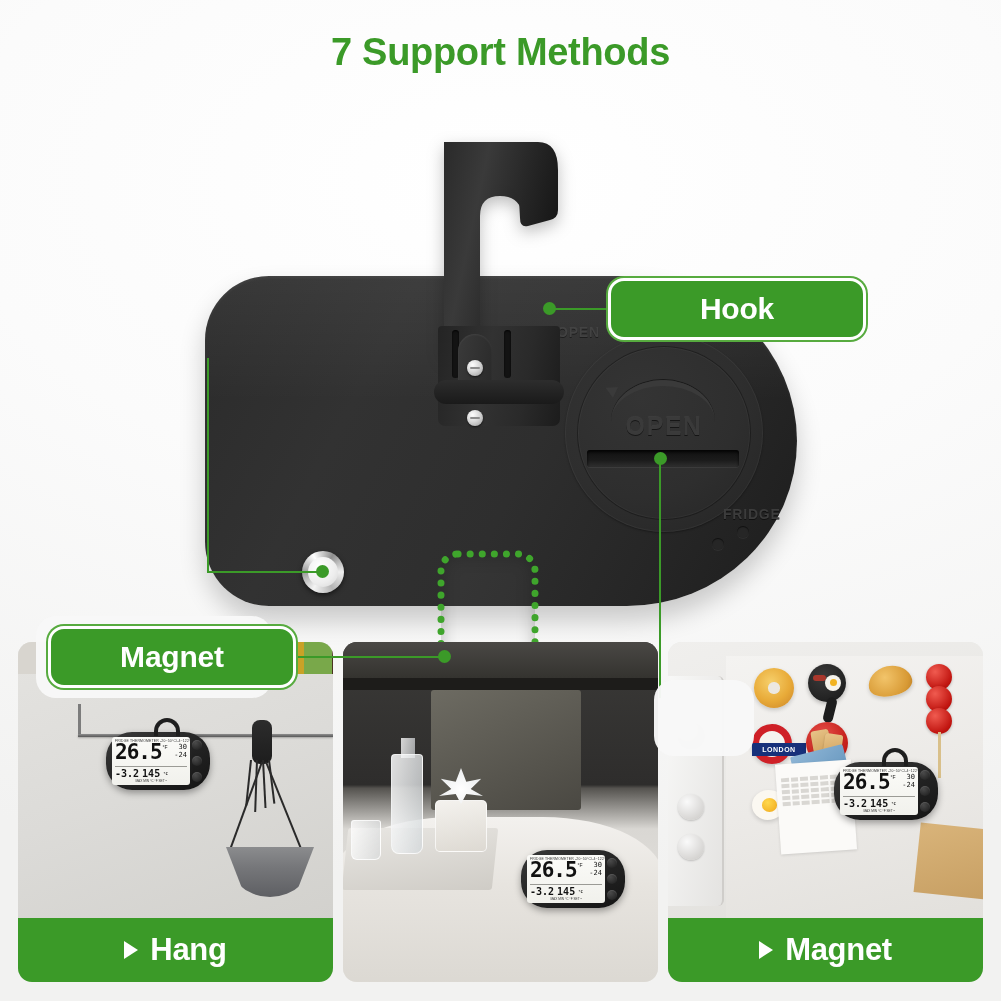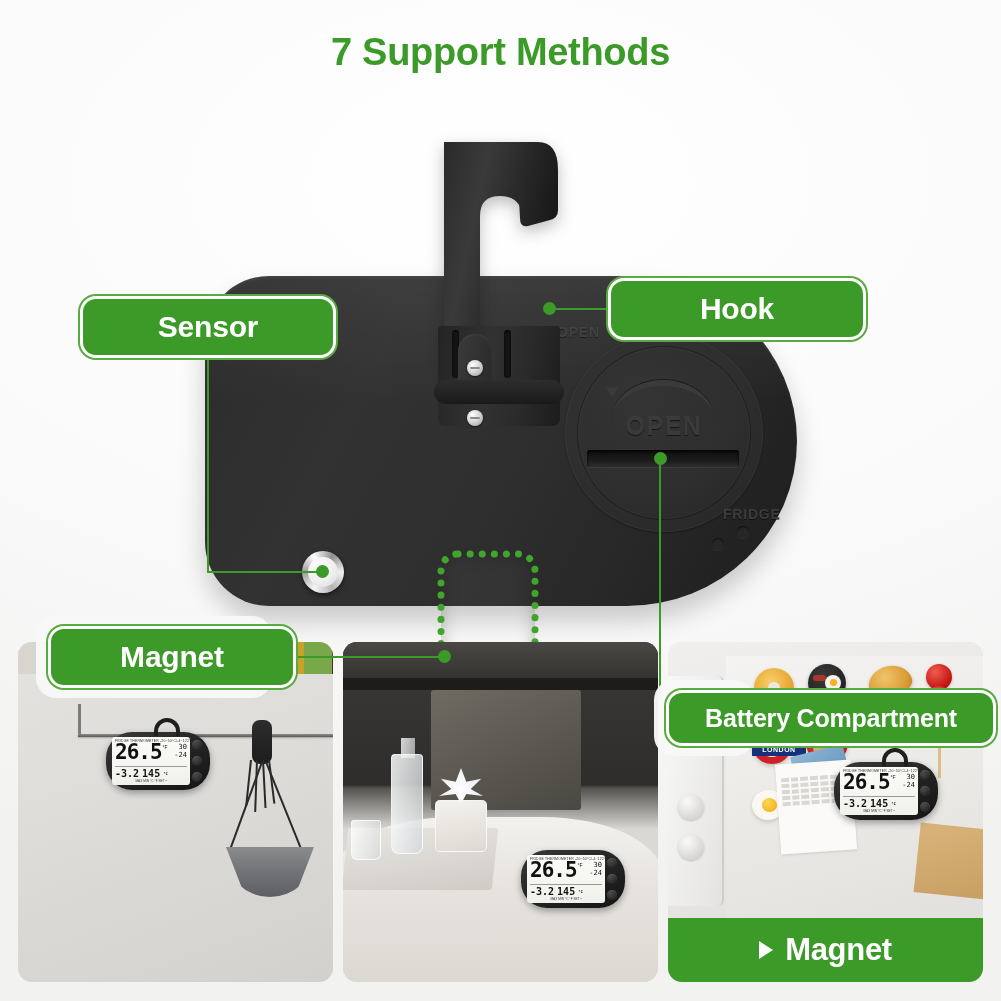--- a/index.html
+++ b/index.html
@@ -462,31 +462,25 @@
     <div class="sensor-btn"></div>
 
     <div class="magnet-zone"></div>
     <svg class="magnet-dots" viewBox="0 0 104 162">
       <rect x="5" y="5" width="94" height="152" rx="17" ry="17" fill="none" stroke="#3fa52c" stroke-width="7" stroke-linecap="round" stroke-dasharray="0.1 12"></rect>
     </svg>
 
     <div class="callout-white-pad" id="pad-magnet"></div>
     <div class="callout-white-pad" id="pad-battery"></div>
 
-    <div class="callout" id="cal-sensor">
-      <span>Sensor</span>
-    </div>
     <div class="callout" id="cal-hook">
       <span>Hook</span>
     </div>
     <div class="callout" id="cal-magnet">
       <span>Magnet</span>
-    </div>
-    <div class="callout" id="cal-battery">
-      <span>Battery Compartment</span>
     </div>
   </div>
 
   <div id="panels">
 
     <div class="panel">
       <div class="photo">
         <div class="p1-wall"></div>
         <div class="p1-books">
           <i class="bk" style="flex:0 0 62px;  background:#d8d5cf;"></i>
@@ -535,20 +529,24 @@
 
         <div class="p1-knot"></div>
         <div class="p1-cord" style="left:243px; top:120px; height:92px; transform:rotate(20deg);"></div>
         <div class="p1-cord" style="left:247px; top:120px; height:92px; transform:rotate(-22deg);"></div>
         <div class="p1-cord" style="left:232px; top:118px; height:46px; transform:rotate(6deg);"></div>
         <div class="p1-cord" style="left:238px; top:118px; height:52px; transform:rotate(2deg);"></div>
         <div class="p1-cord" style="left:244px; top:118px; height:48px; transform:rotate(-3deg);"></div>
         <div class="p1-cord" style="left:250px; top:118px; height:44px; transform:rotate(-7deg);"></div>
         <div class="p1-pot"></div>
       </div>
+      <div class="panel-label">
+        <span class="tri"></span>
+        <span>Hang</span>
+      </div>
     </div>
 
     <div class="panel">
       <div class="photo">
         <div class="p2-bg"></div>
         <div class="p2-cab-top"></div>
         <div class="p2-cab-shelf"></div>
         <div class="p2-panel-door"></div>
         <div class="p2-table"></div>
         <div class="p2-tray"></div>

